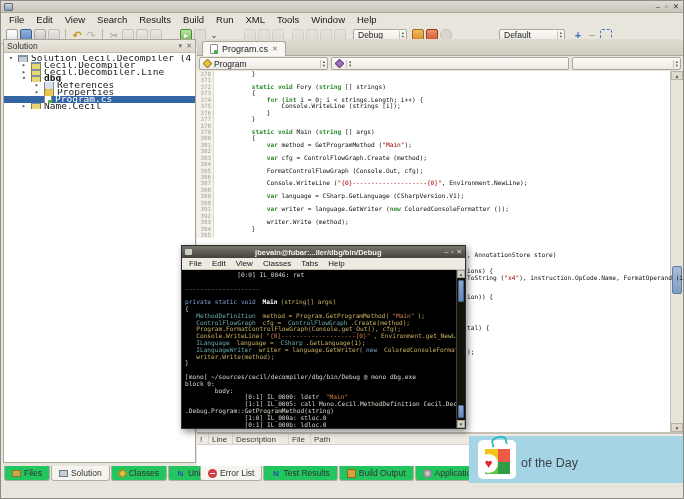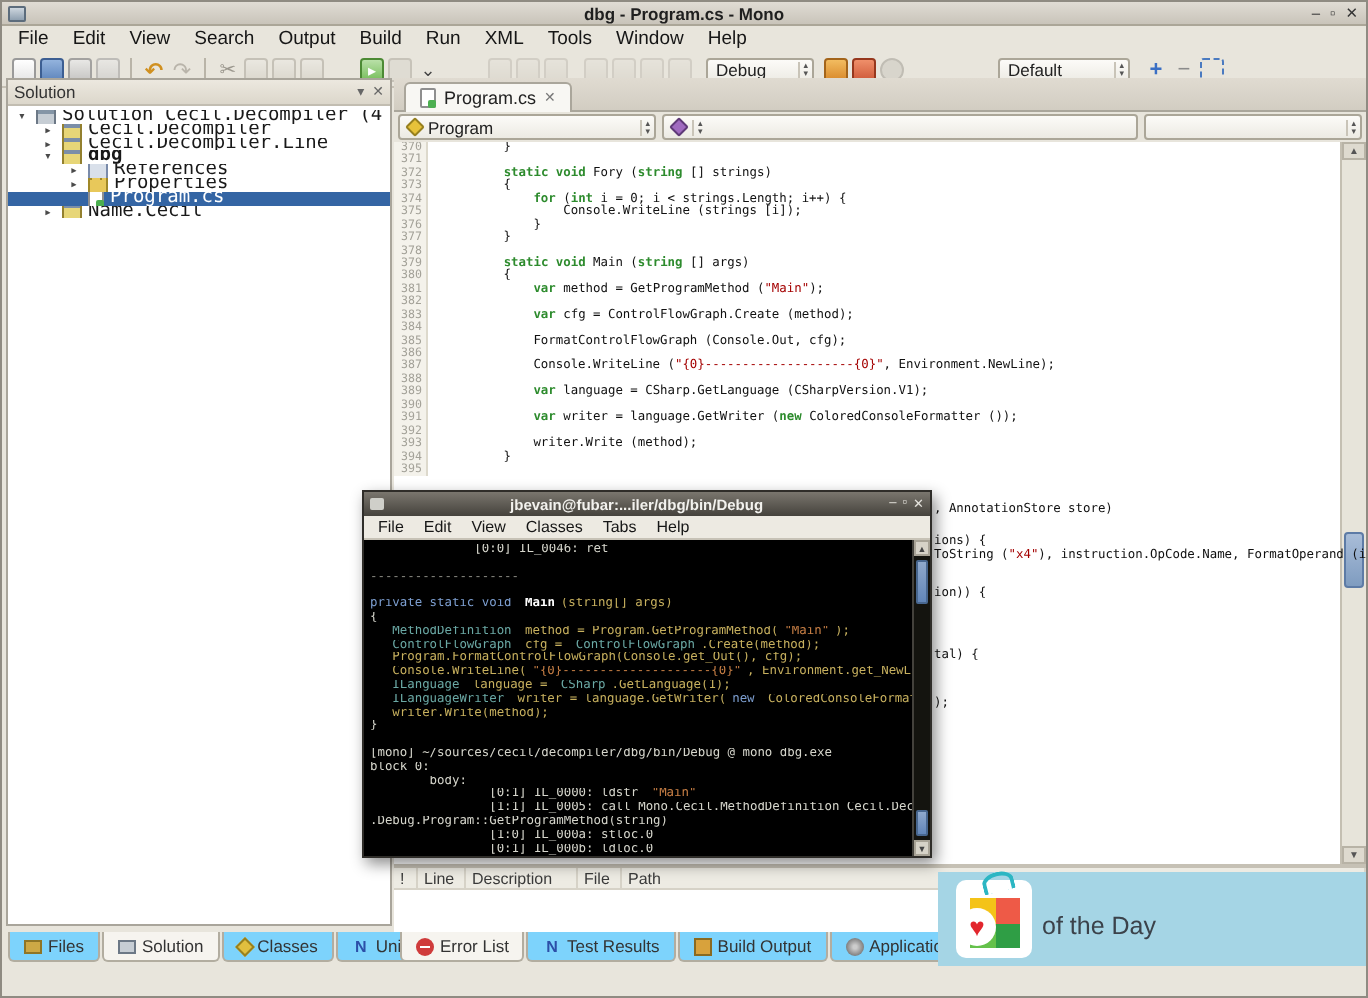--- a/index.html
+++ b/index.html
@@ -89,21 +89,21 @@
   #frags{position:absolute;left:466px;top:0;width:218px;height:100%;pointer-events:none;}
   .frag{position:absolute;font-family:"DejaVu Sans Mono",monospace;font-size:6.2px;white-space:pre;}
   
   .errorpanel{position:absolute;left:196px;top:431px;width:486px;height:34px;background:#fff;border-top:2px solid #c6c1b5;}
   .ehead{display:flex;height:11px;background:#edebe3;border-bottom:1px solid #d6d2c7;font-size:8px;color:#3a3a3a;}
   .ecol{padding:0 3px;border-right:1px solid #d6d2c7;line-height:11px;white-space:nowrap;overflow:hidden;}
   
   .bottomtabs{position:absolute;left:0;top:465px;width:684px;height:16px;}
   #pad-tabs{position:absolute;left:3px;top:0;display:flex;gap:1px;}
   #dock-tabs{position:absolute;left:199px;top:0;display:flex;gap:1px;}
-  .btab{display:inline-flex;align-items:center;gap:3px;padding:0 7px;font-size:8.5px;height:15px;background:#7dd3fc;border:1px solid #b2ada0;border-top:none;border-radius:0 0 3px 3px;color:#333;white-space:nowrap;}
+  .btab{display:inline-flex;align-items:center;gap:3px;padding:0 7px;font-size:8.5px;height:15px;background:#22c55e;border:1px solid #b2ada0;border-top:none;border-radius:0 0 3px 3px;color:#333;white-space:nowrap;}
   .btab.active{background:#f6f4ef;}
   .bicon{width:9px;height:9px;flex:none;display:inline-flex;align-items:center;justify-content:center;}
   .bi-files{background:#cda845;border:1px solid #8f7526;height:7px;}
   .bi-solution{background:#c6cdd4;border:1px solid #6c7886;height:7px;}
   .bi-classes{background:#e0bf3e;border:1px solid #97801f;width:7px;height:7px;transform:rotate(45deg);}
   .bi-unit-tests,.bi-test-results{color:#2c4fa8;font-weight:bold;font-size:8px;}
   .bi-error-list{background:#cf3b3b;border-radius:50%;position:relative;}
   .bi-error-list::after{content:"";position:absolute;left:2px;top:4px;width:5px;height:1.5px;background:#fff;}
   .bi-build-output{background:#d8a23c;border:1px solid #8a6a20;}
   .bi-application-output{background:radial-gradient(circle at 50% 50%,#cccccc 15%,#7f7f7f 70%);border-radius:50%;}
@@ -149,34 +149,33 @@
   .btitle{font-size:21px;font-weight:600;color:#3b424a;margin-left:8px;letter-spacing:.5px;}
   .bsub{font-size:12.5px;color:#3b424a;margin-left:5px;position:relative;top:3px;}
 </style>
 </head>
 <body>
 
 <div class="screen">
 
   <div class="titlebar">
     <span class="app-icon"></span>
-    <span class="wtitle">dbg - Program.cs - Mono</span>
     <span class="wctrls">
       <span>–</span>
       <span>▫</span>
       <span>✕</span>
     </span>
   </div>
 
   <div class="menubar" id="menubar">
       <span class="menu-item">File</span>
       <span class="menu-item">Edit</span>
       <span class="menu-item">View</span>
       <span class="menu-item">Search</span>
-      <span class="menu-item">Output</span>
+      <span class="menu-item">Results</span>
       <span class="menu-item">Build</span>
       <span class="menu-item">Run</span>
       <span class="menu-item">XML</span>
       <span class="menu-item">Tools</span>
       <span class="menu-item">Window</span>
       <span class="menu-item">Help</span>
     </div>
 
   <div class="toolbar" id="toolbar">
       <span class="ticon i-new-file"></span>

